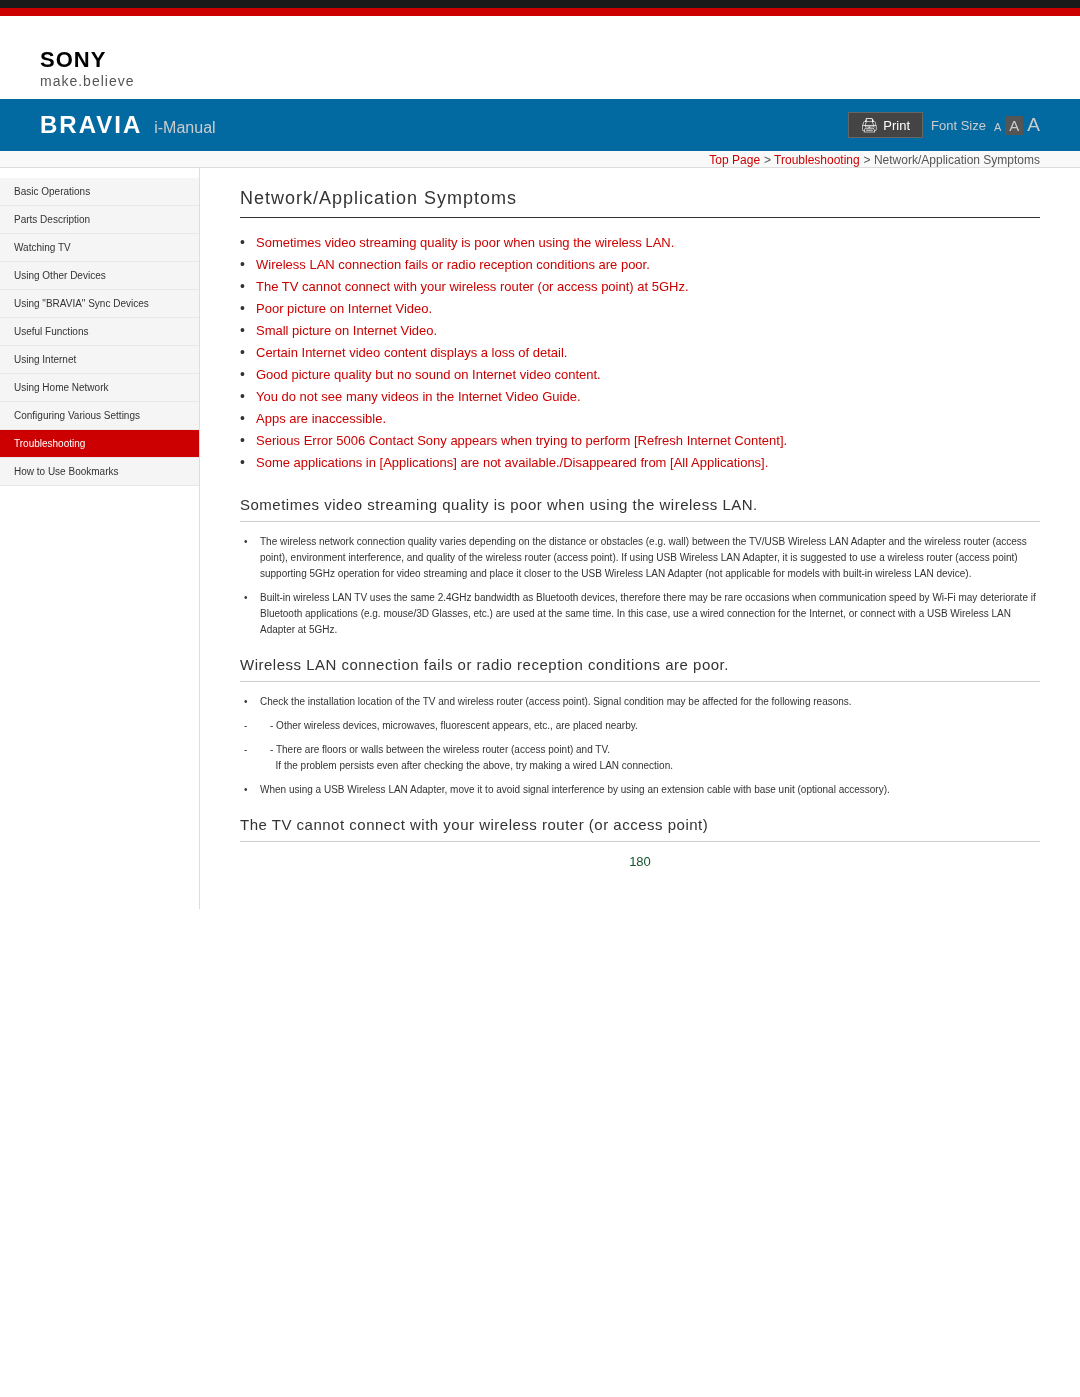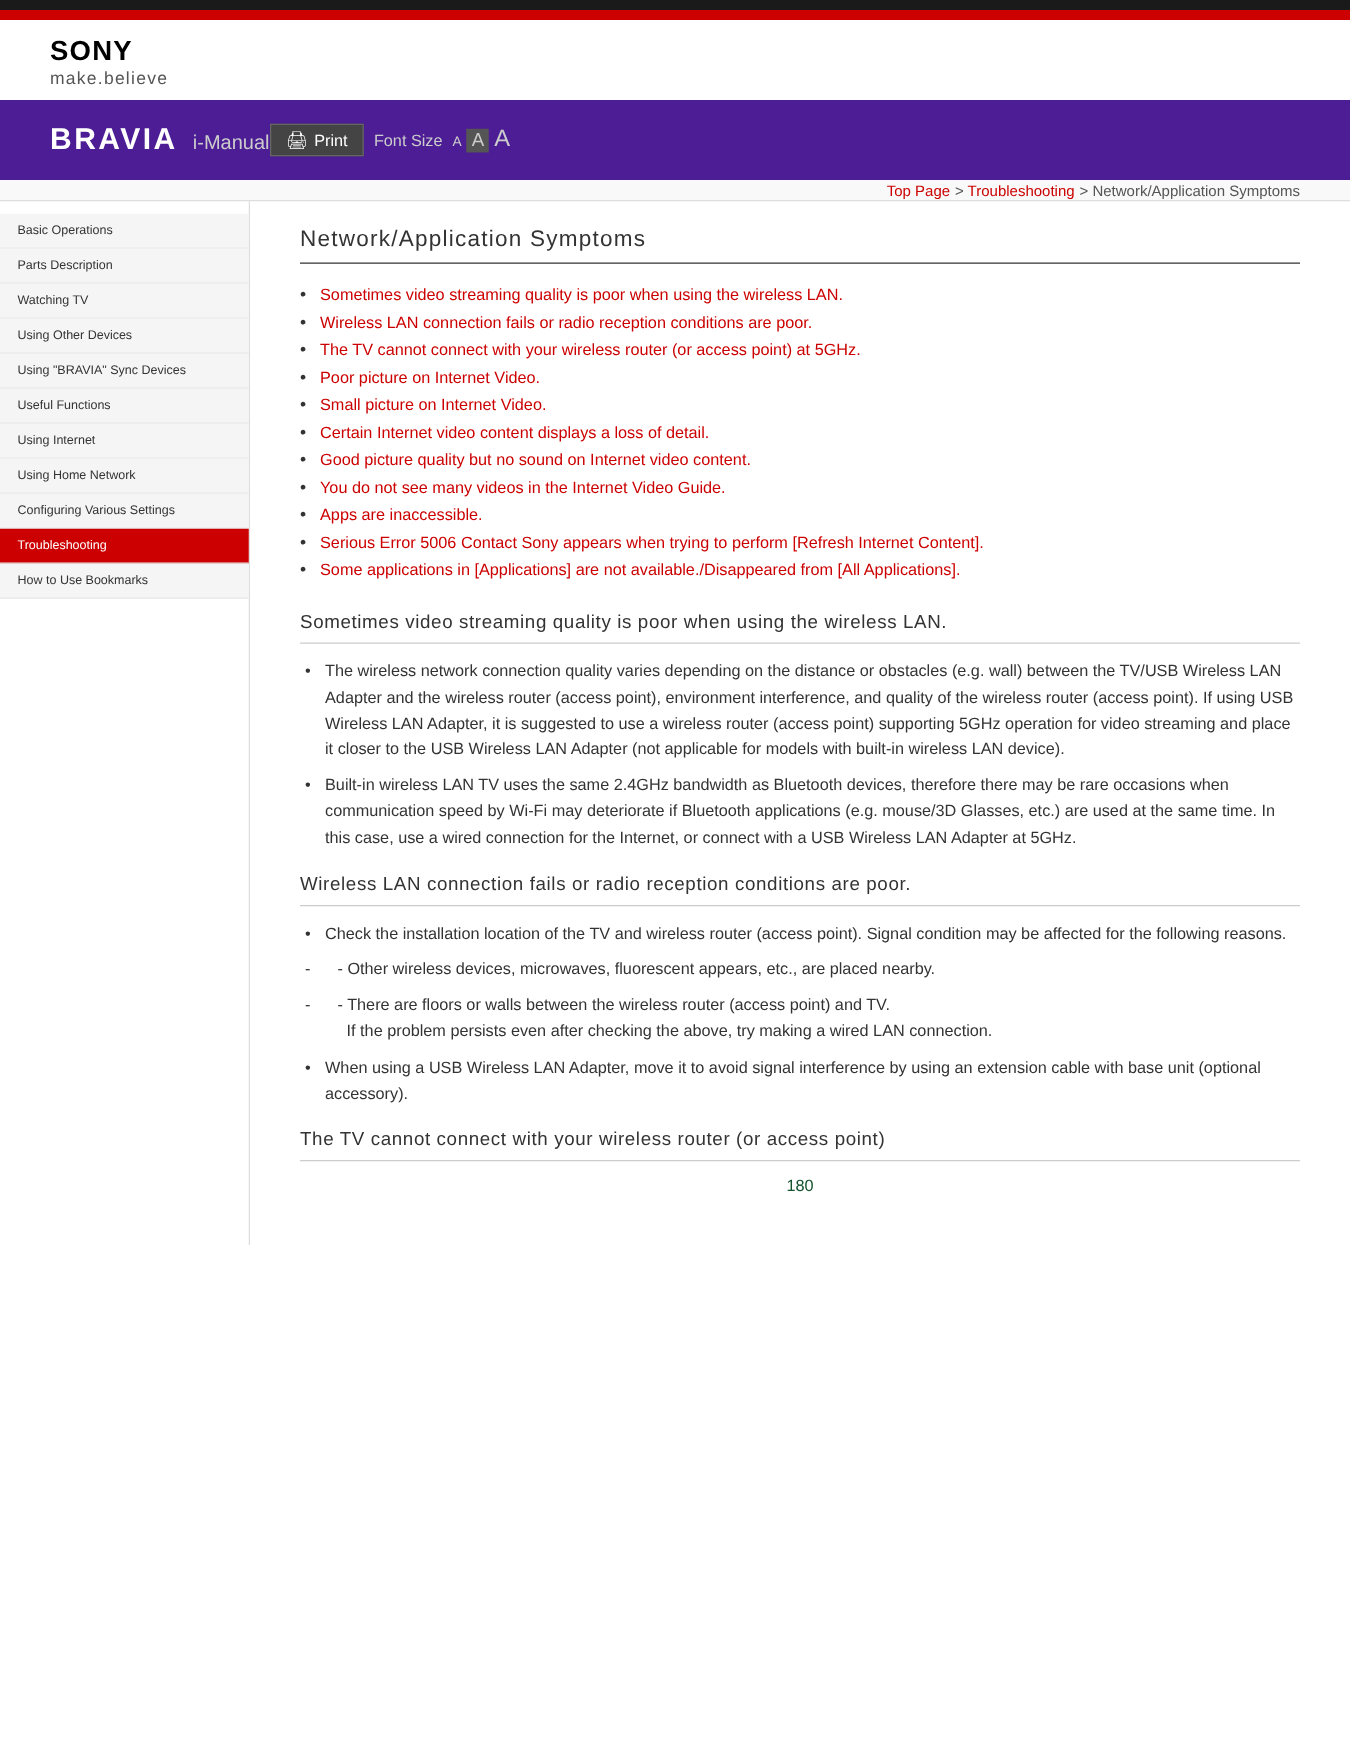--- a/index.html
+++ b/index.html
@@ -1,26 +1,26 @@
 <!DOCTYPE html>
 <html><head>
   <meta charset="utf-8">
   <style>
     * { margin: 0; padding: 0; box-sizing: border-box; }
     body { font-family: Arial, sans-serif; font-size: 14px; color: #333; background: #fff; width: 1080px; }
 
     
     .top-bar { background: #1a1a1a; height: 8px; }
     .red-bar { background: #c00; height: 8px; }
-    .header-area { padding: 12px 40px 10px 40px; border-bottom: none; }
+    .header-area { padding: 31px 40px 10px 40px; border-bottom: none; }
     .sony-logo { font-size: 22px; font-weight: bold; letter-spacing: 1px; color: #000; font-family: 'Arial Black', sans-serif; }
     .sony-tagline { font-size: 14px; color: #555; letter-spacing: 1px; }
 
     
-    .title-bar { background: #4c1d95; padding: 0 40px; display: flex; align-items: center; height: 64px; }
+    .title-bar { background: #0369a1; padding: 0 40px; display: flex; align-items: center; justify-content: space-between; height: 52px; }
     .bravia-title { display: flex; align-items: baseline; gap: 12px; }
     .bravia-text { font-size: 24px; font-weight: bold; color: #fff; font-family: 'Arial Black', sans-serif; letter-spacing: 2px; }
     .imanual-text { font-size: 16px; color: #ccc; }
     .title-bar-right { display: flex; align-items: center; gap: 8px; }
     .print-btn { background: #444; color: #fff; border: 1px solid #666; padding: 4px 12px; font-size: 13px; cursor: pointer; display: flex; align-items: center; gap: 5px; }
     .font-size-label { color: #ccc; font-size: 13px; }
     .font-size-btns { display: flex; align-items: baseline; gap: 4px; }
     .fs-a-small { font-size: 11px; color: #ccc; cursor: pointer; }
     .fs-a-medium { font-size: 15px; color: #ccc; cursor: pointer; background: #555; padding: 1px 4px; }
     .fs-a-large { font-size: 19px; color: #ccc; cursor: pointer; }
@@ -48,21 +48,21 @@
     .links-list { list-style: none; margin-bottom: 24px; }
     .links-list li { margin-bottom: 6px; padding-left: 16px; position: relative; }
     .links-list li::before { content: "•"; position: absolute; left: 0; color: #333; }
     .links-list li a { color: #c00; text-decoration: none; font-size: 13px; }
 
     
     .section-heading { font-size: 15px; font-weight: normal; letter-spacing: 0.5px; border-bottom: 1px solid #ccc; padding-bottom: 6px; margin-bottom: 12px; margin-top: 10px; line-height: 1.4; }
 
     
     .body-list { list-style: none; margin-bottom: 16px; }
-    .body-list li { margin-bottom: 8px; padding-left: 20px; position: relative; font-size: 13px; line-height: 1.6; }
+    .body-list li { margin-bottom: 8px; padding-left: 20px; position: relative; font-size: 10px; line-height: 1.6; }
     .body-list li::before { content: "•"; position: absolute; left: 4px; color: #333; }
     .body-list li.sub { padding-left: 30px; }
     .body-list li.sub::before { content: "-"; }
 
     
     .page-number { text-align: center; font-size: 13px; color: #14532d; }
 
     
     .print-icon { font-size: 14px; }
   </style>

